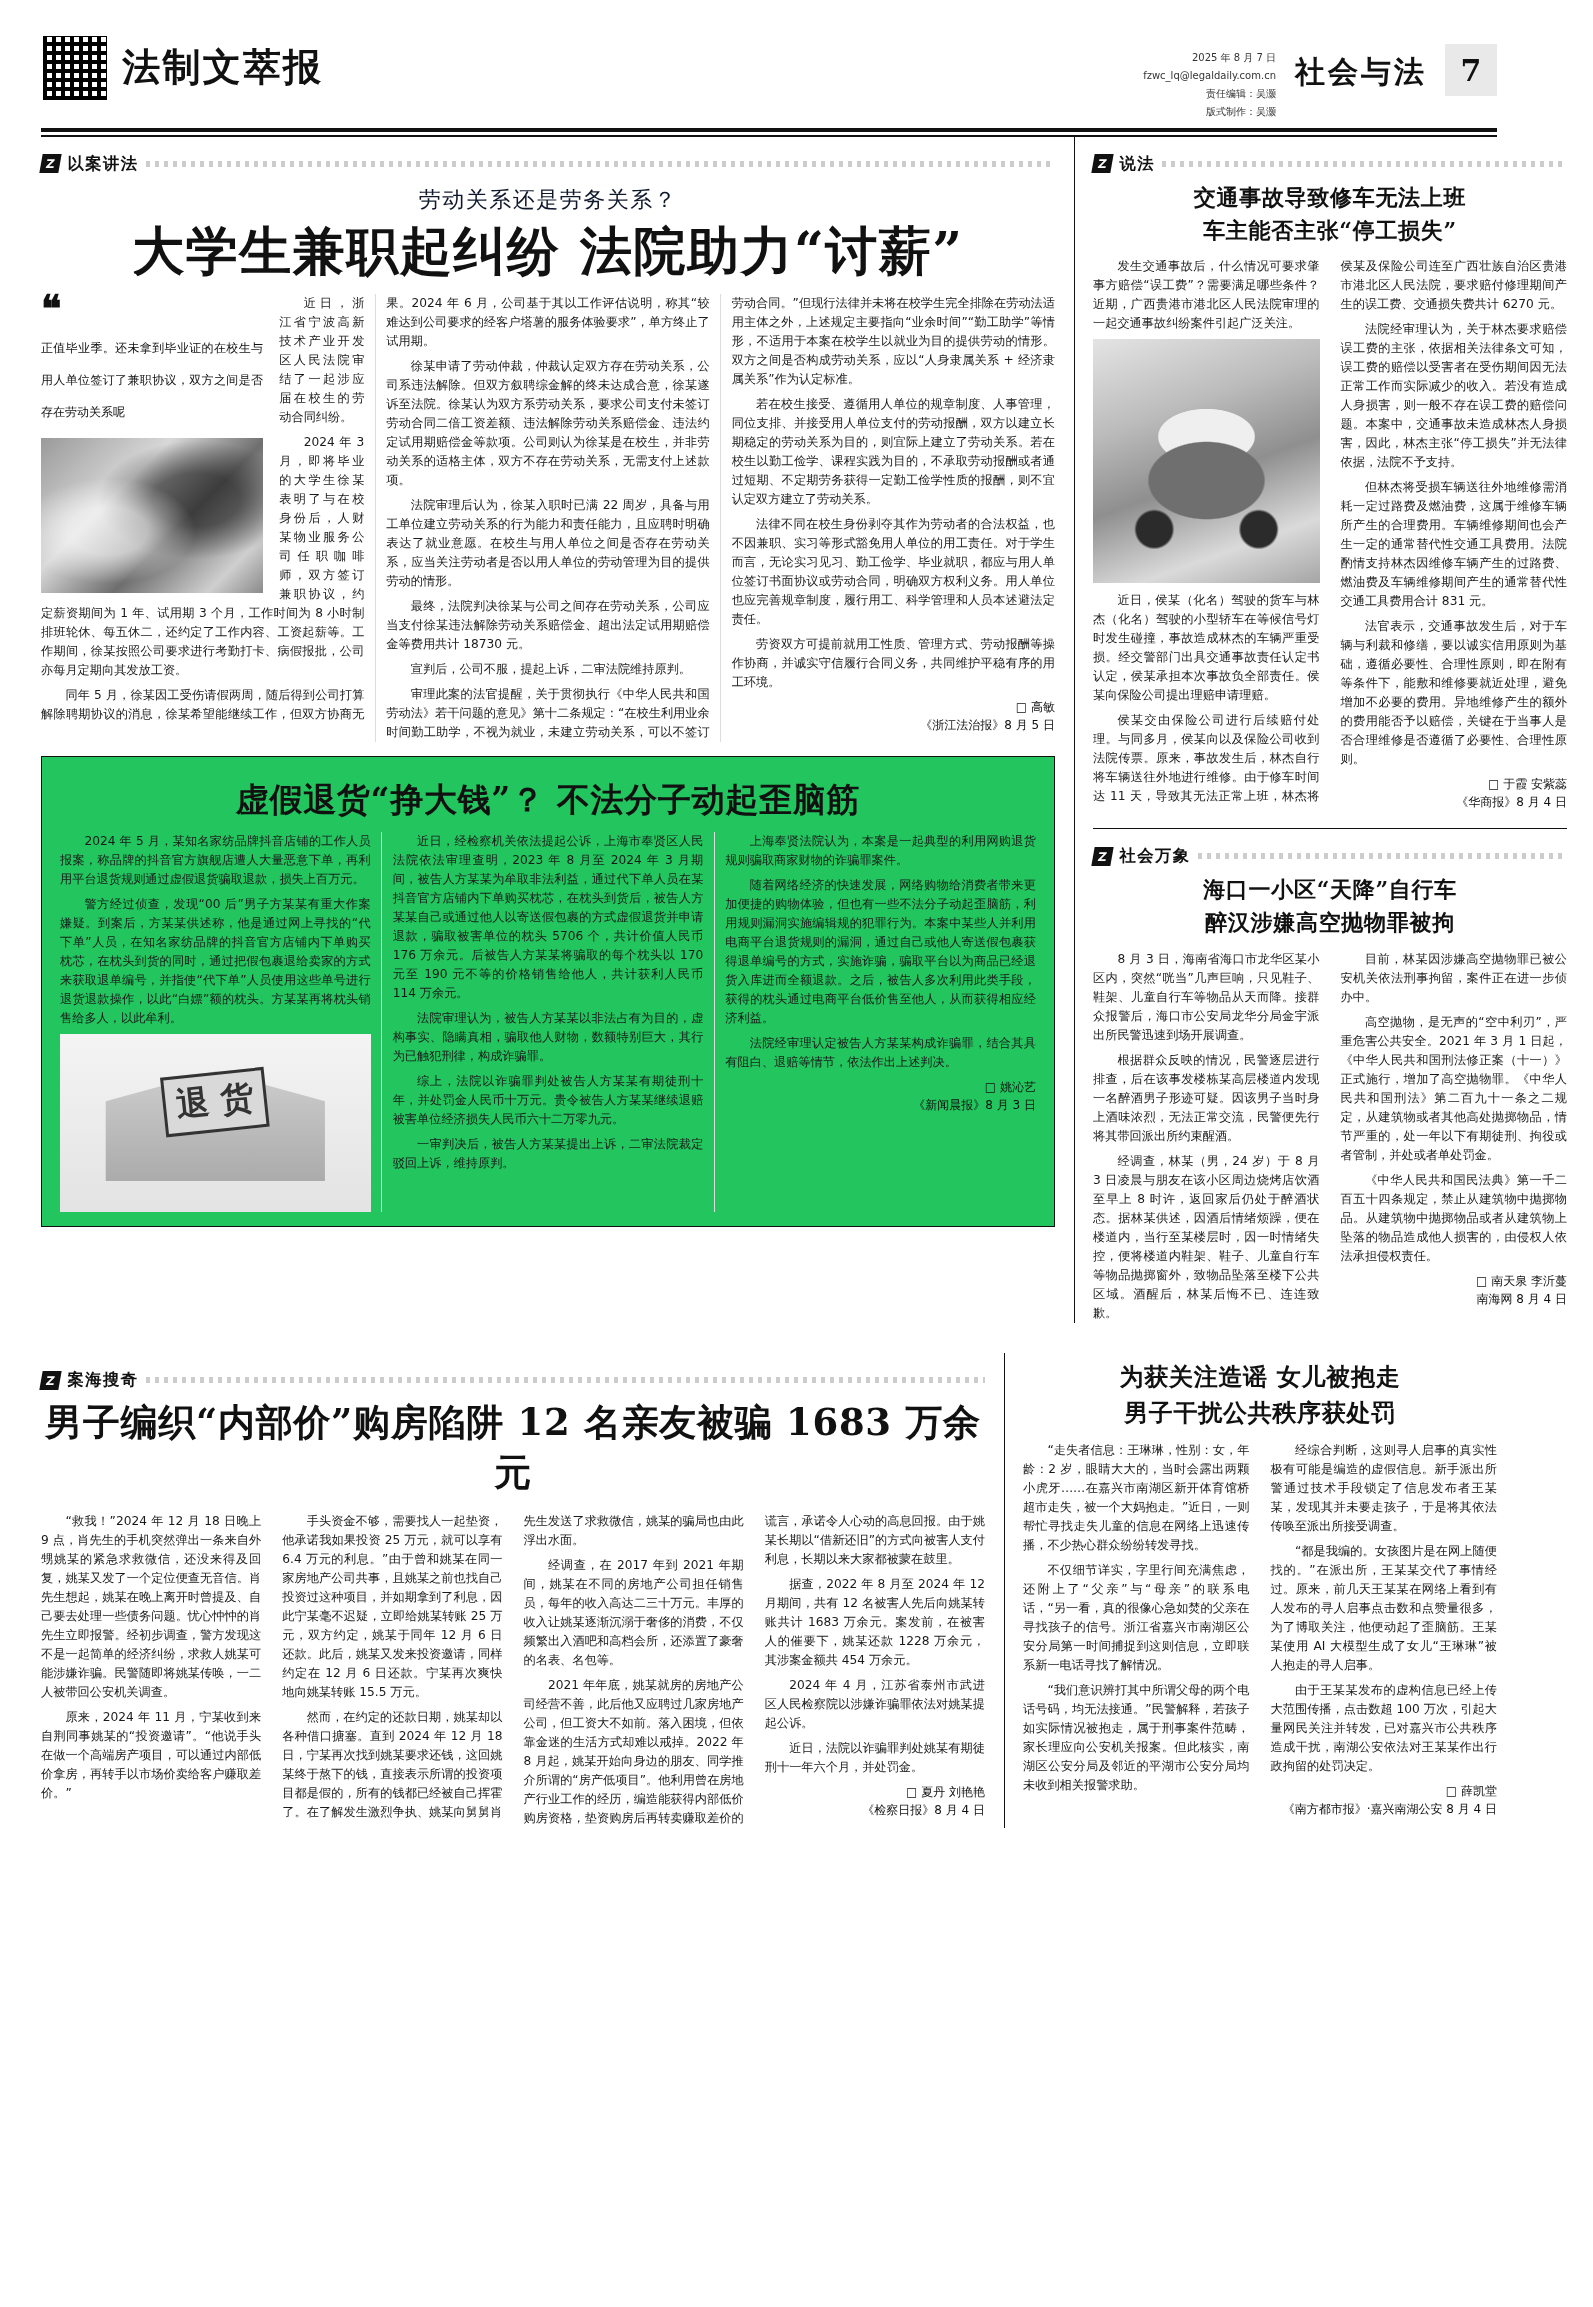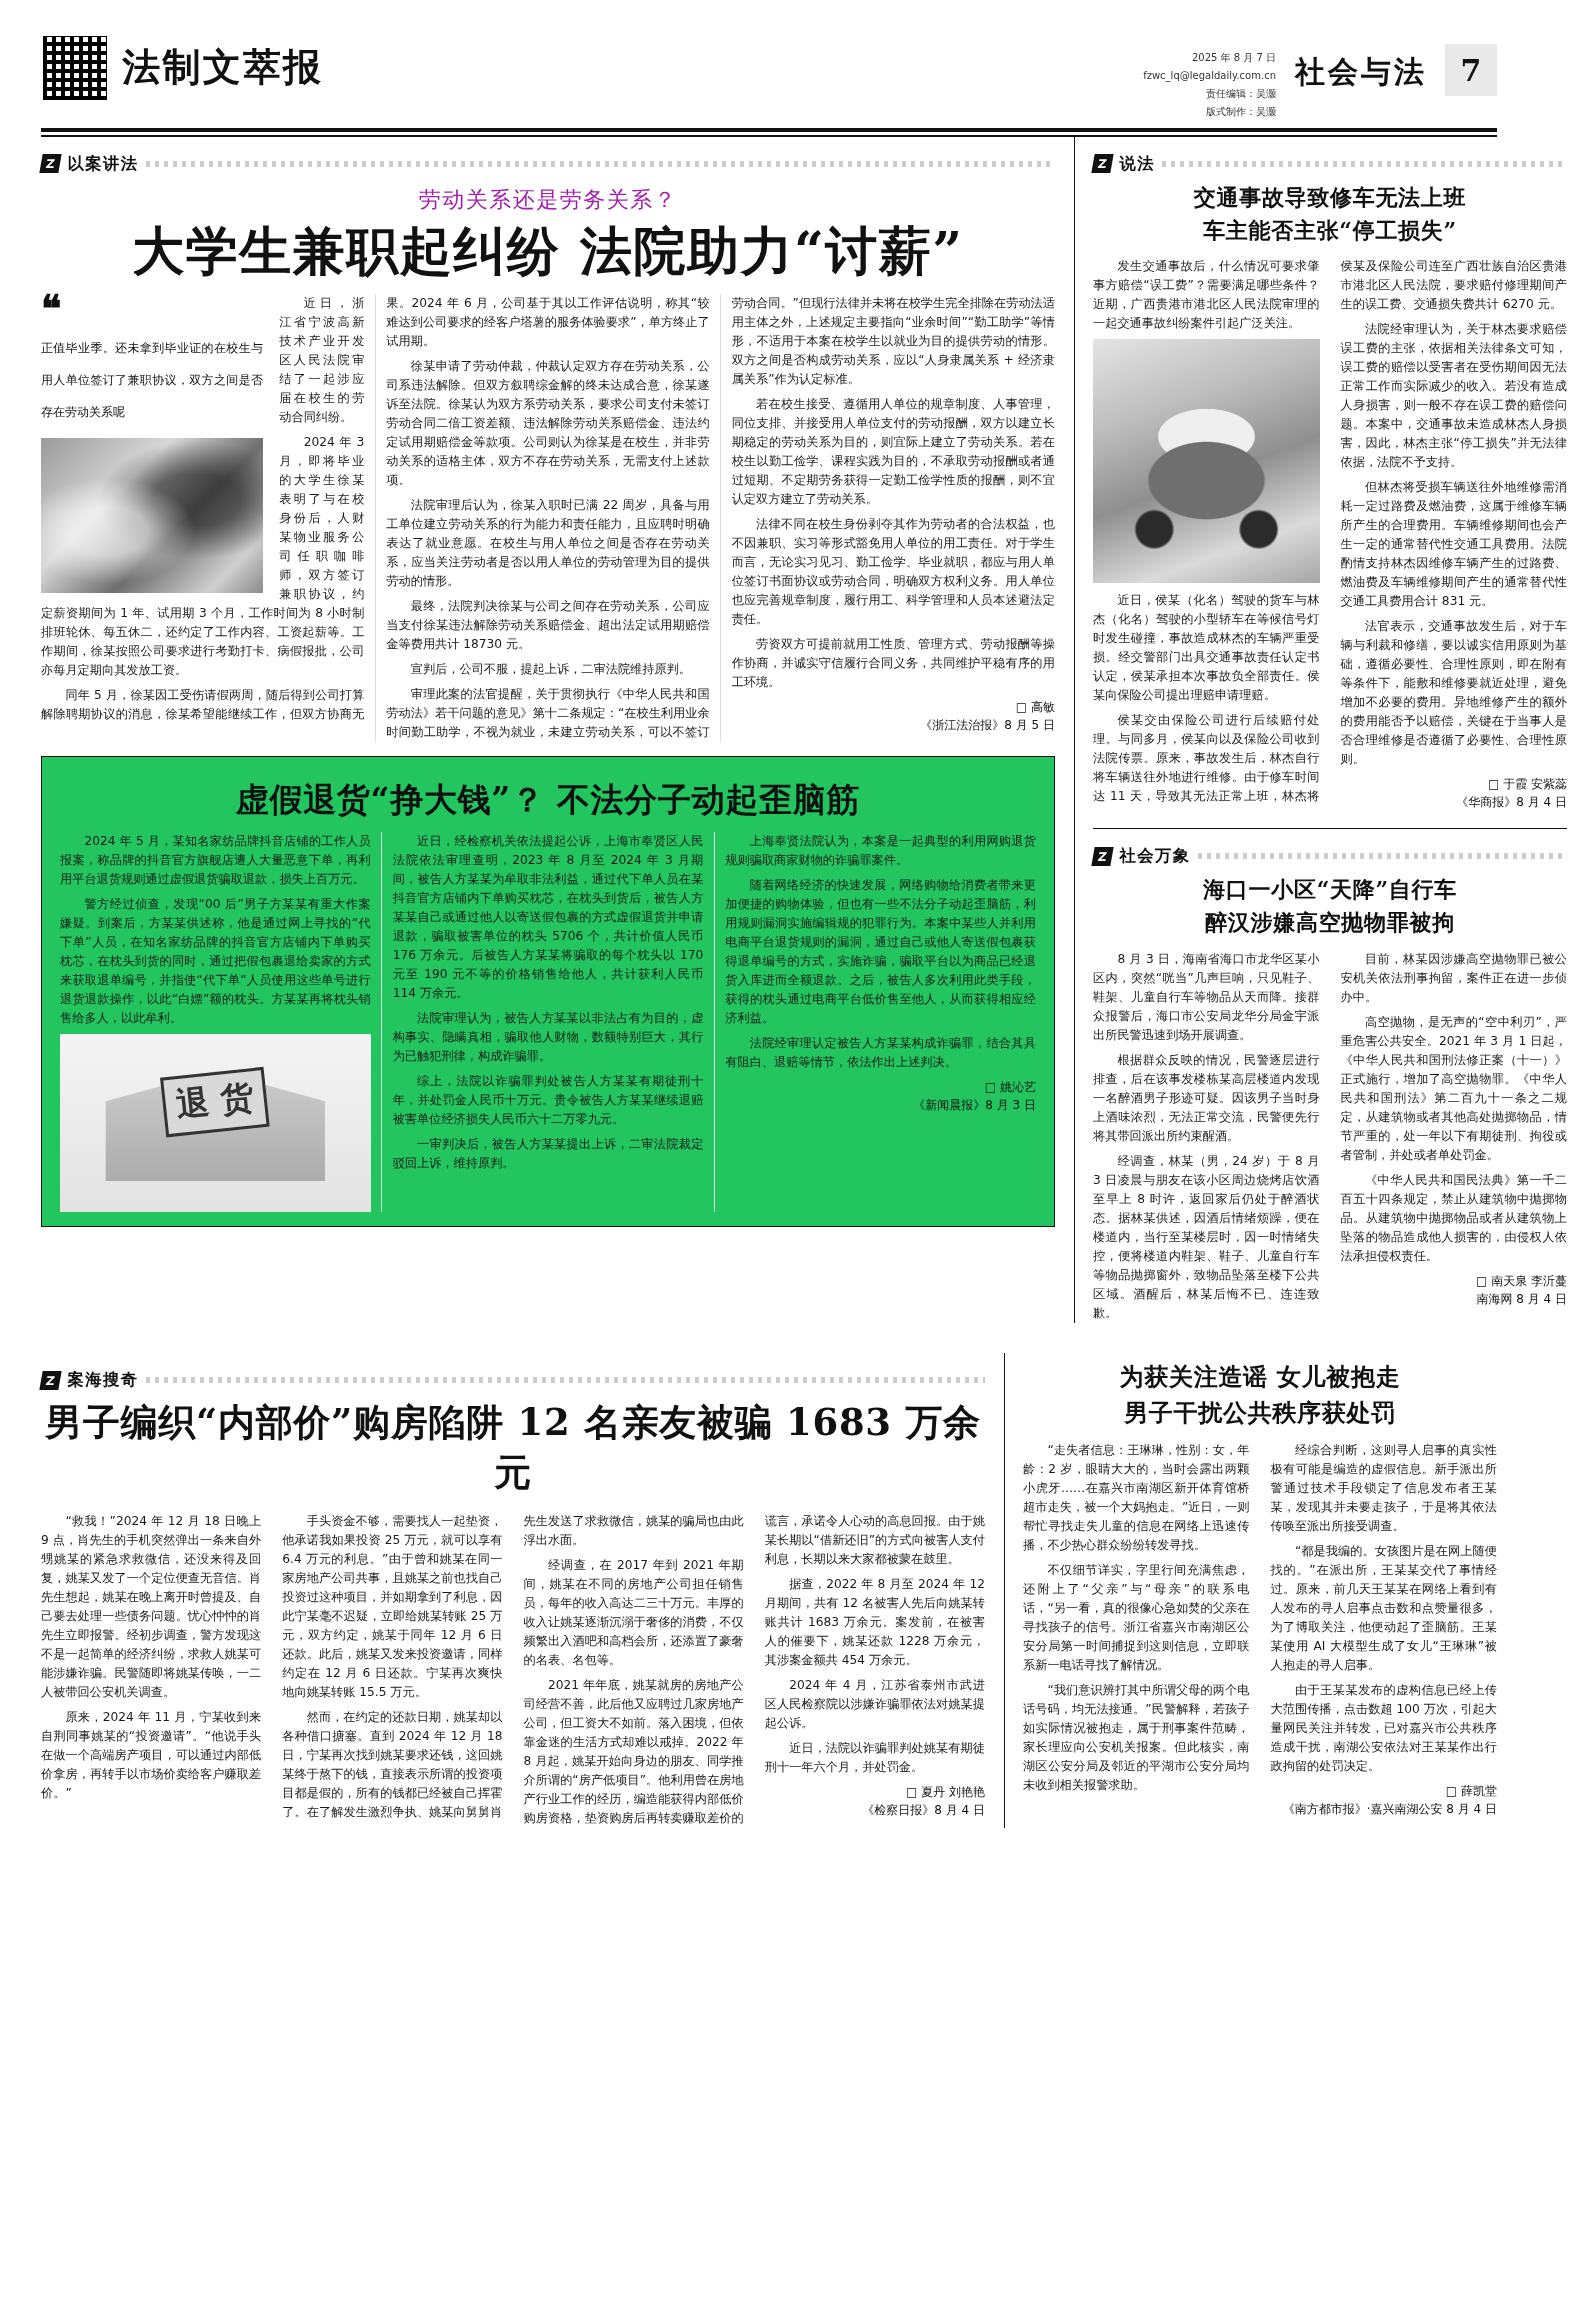--- a/index.html
+++ b/index.html
@@ -66,21 +66,21 @@
   .body-wrap { padding:0 41px 30px 41px; display:flex; gap:19px; }
   .col-left { width:1014px; flex:0 0 1014px; }
   .col-right { width:474px; flex:0 0 474px; border-left:1.5px solid #111; padding-left:18px; }
 
   h1.headline-main {
     font-family:"DejaVu Serif","Liberation Serif",serif;
     font-size:52px; font-weight:bold; text-align:center; letter-spacing:1.5px;
     margin:4.4px 0 13.3px 0; line-height:1.18;
   }
   .kicker {
-    text-align:center; font-size:22px; color:#a21caf; letter-spacing:1.5px; margin:10.4px 0 1.5px 0;
+    text-align:center; font-size:22px; color:#0f172a; letter-spacing:1.5px; margin:10.4px 0 1.5px 0;
     font-family:Liberation Mono, monospace;
   }
   h2.headline-sub {
     font-family:"DejaVu Serif","Liberation Serif",serif;
     font-size:33px; font-weight:bold; text-align:center; letter-spacing:0.7px;
     margin:7.4px 0 12px 0; line-height:1.25;
   }
   h3.headline-small {
     font-family:"DejaVu Serif","Liberation Serif",serif;
     font-size:22px; font-weight:bold; text-align:center; line-height:1.5;

